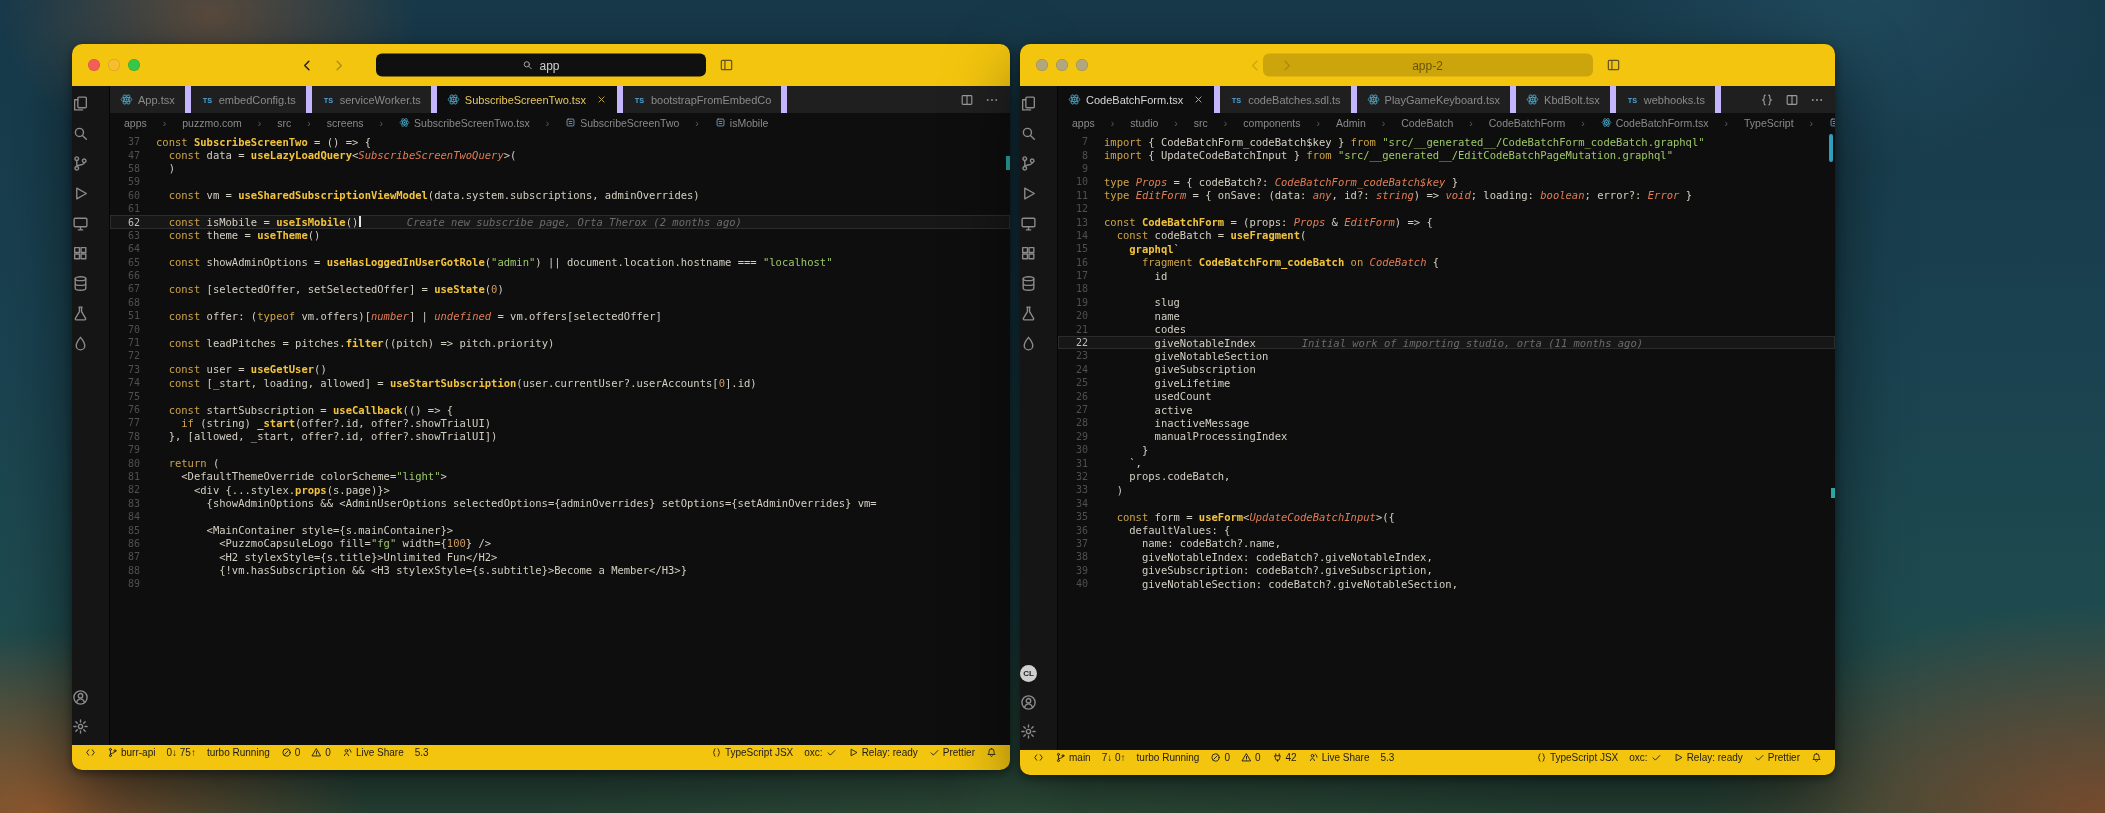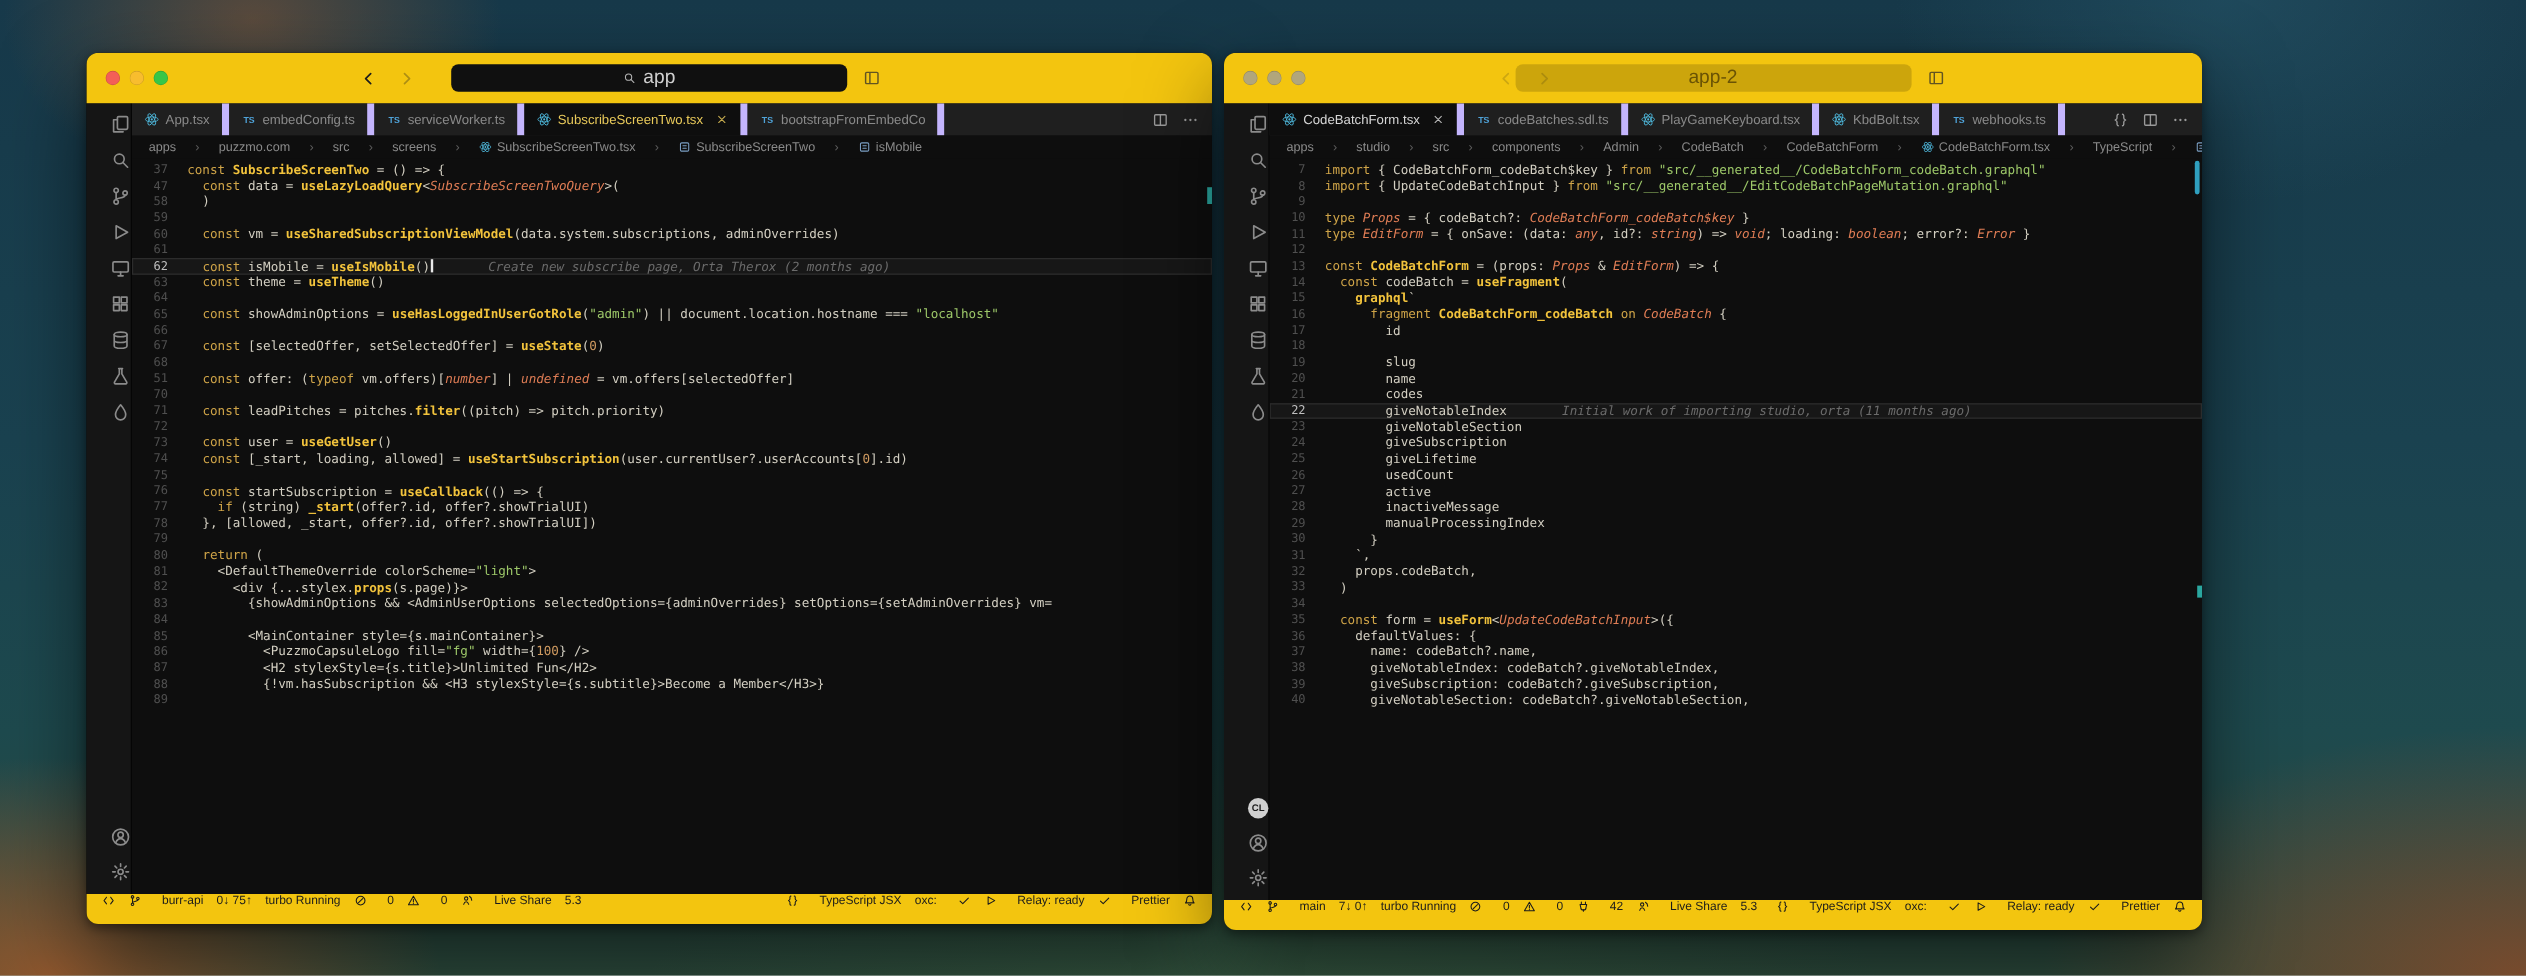--- a/index.html
+++ b/index.html
@@ -27,30 +27,30 @@
   .tl{width:12px;height:12px;border-radius:50%;display:inline-block;box-shadow:inset 0 0 0 .5px rgba(0,0,0,.18)}
   .focused .tl.red{background:#f35f57}
   .focused .tl.yel{background:#f8bd2e}
   .focused .tl.grn{background:#37c648}
   .unfocused .tl{background:#b1a67c}
   .nav{display:flex;gap:16px;margin-left:160px;color:#1c1c1c}
   .navbtn{width:15px;height:15px}
   .navbtn.dim{opacity:.32}
   .unfocused .nav{opacity:.55}
   .command-center{position:absolute;left:50%;top:50%;transform:translate(-50%,-50%);height:23px;width:330px;
-    border-radius:6px;display:flex;align-items:center;justify-content:center;gap:6px;font-size:16px}
+    border-radius:6px;display:flex;align-items:center;justify-content:center;gap:6px;font-size:12px}
   .focused .command-center{background:#101010;color:#cfcfcf}
   .unfocused .command-center{background:rgba(0,0,0,.16);color:rgba(45,33,0,.62)}
   .cc-search{width:11px;height:11px;opacity:.85}
   .titlebar-action{position:absolute;left:calc(50% + 178px);top:50%;transform:translateY(-50%);
     width:15px;height:15px;color:#2a2a2a;opacity:.72}
 
   
   .body-row{flex:1;display:flex;min-height:0}
-  .activity-bar{width:38px;background:#151515;display:flex;flex-direction:column;align-items:flex-end;
+  .activity-bar{width:38px;background:#151515;display:flex;flex-direction:column;align-items:flex-start;
     padding:9px 0 10px;border-right:1px solid #050505}
   .activity-top{display:flex;flex-direction:column;gap:13px;align-items:center}
   .activity-item{width:17px;height:17px;color:#8b8b8b;cursor:pointer}
   .activity-bottom{margin-top:auto;display:flex;flex-direction:column;gap:12px;align-items:center}
   .cl-badge{width:17px;height:17px;border-radius:50%;background:#cfcfcf;color:#1d1d1d;font-size:8px;font-weight:bold;
     display:flex;align-items:center;justify-content:center}
   .main-col{flex:1;display:flex;flex-direction:column;min-width:0}
 
   
   .tab-bar{height:27px;background:#1f1f1f;display:flex;align-items:stretch;flex:0 0 auto}
@@ -85,21 +85,21 @@
   .tok.caret{display:inline-block;width:1.5px;height:11px;background:#e8e8e8;margin-left:1px;vertical-align:-1px}
   .code-row.current{background:#171717;box-shadow:inset 0 0 0 1px #2c2c2c}
   .code-row.current .gutter{color:#bfbfbf}
   .scroll-thumb{position:absolute;right:2px;width:4px;background:#2f9fbe;border-radius:2px}
   .scroll-marker{position:absolute;right:0;width:4px;background:#2aa7a0}
 
   
   .status-bar{height:25px;background:#f3c50f;display:flex;align-items:center;justify-content:space-between;
     padding:0 8px;font-size:10px;color:#1b1b1b;flex:0 0 auto}
   .status-left,.status-right{display:flex;align-items:center;gap:1px;height:100%}
-  .status-item{display:flex;align-items:flex-start;gap:17px;padding:0 5px;height:100%;cursor:pointer}
+  .status-item{display:flex;align-items:flex-end;gap:3px;padding:12px 5px;height:100%;cursor:pointer}
   .status-icon{width:11px;height:11px}
 </style>
 </head>
 <body>
 
 <div class="window focused" style="left:72px;top:44px;width:938px;height:726px">
   <div class="titlebar">
     <div class="traffic">
       <span class="tl red"></span>
       <span class="tl yel"></span>

